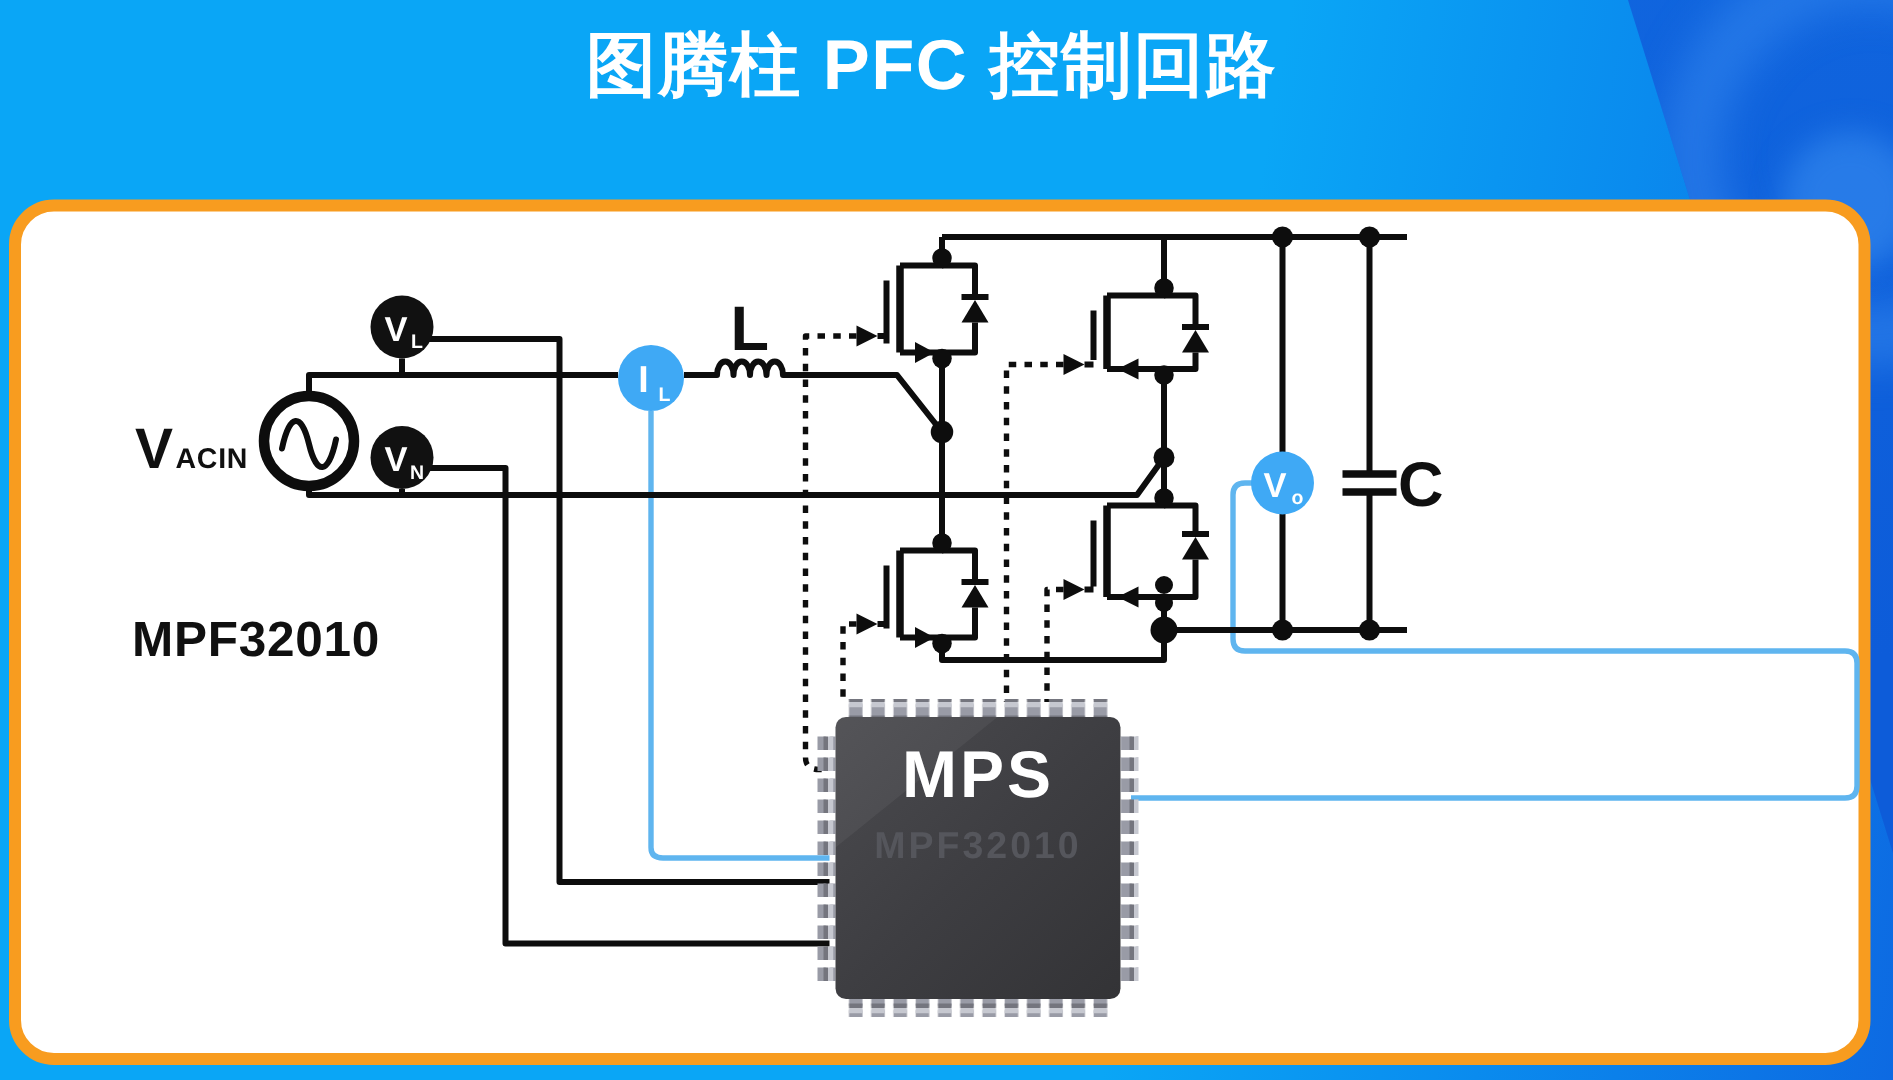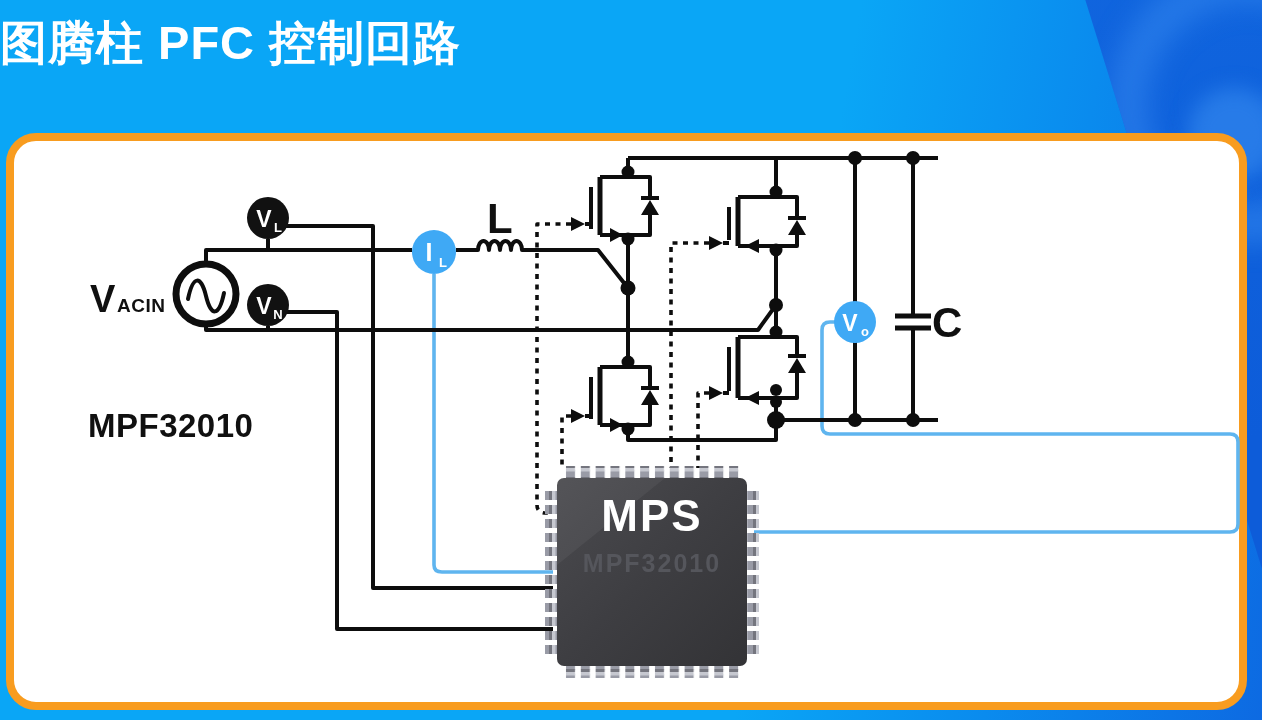--- a/index.html
+++ b/index.html
@@ -9,21 +9,21 @@
     background:var(--bg-blue,#0aa6f6);
   }
   .bg{position:absolute;inset:0;background:linear-gradient(100deg,var(--bg-blue,#0aa6f6) 0%,var(--bg-blue,#0aa6f6) 62%,#0a8bee 80%,#0d6ae2 100%);}
   .bg-dark{position:absolute;inset:0;clip-path:polygon(86% 0%,100% 0%,100% 79%);
     background:linear-gradient(170deg,#1168e0 0%,var(--bg-blue-dark,#0d5cd9) 70%);}
   .swirl1{position:absolute;left:1108px;top:-36px;width:200px;height:200px;border-radius:50%;
     border:40px solid rgba(48,132,236,.6);filter:blur(13px);}
   .swirl2{position:absolute;left:1188px;top:88px;width:92px;height:92px;border-radius:50%;
     background:rgba(52,136,238,.65);filter:blur(10px);}
   .title{
-    position:absolute;left:0;top:12px;width:1242px;
+    position:absolute;left:0;top:12px;width:1242px;text-align:center;
     color:var(--title-text,#fff);font-size:47px;font-weight:700;letter-spacing:1px;
   }
   .panel{
     position:absolute;left:6px;top:133px;width:1225px;height:561px;
     background:var(--panel-bg,#fff);
     border:8px solid var(--panel-border,#f89c1f);
     border-radius:30px;
   }
   svg.circuit{position:absolute;left:0;top:0;pointer-events:none;}
 

